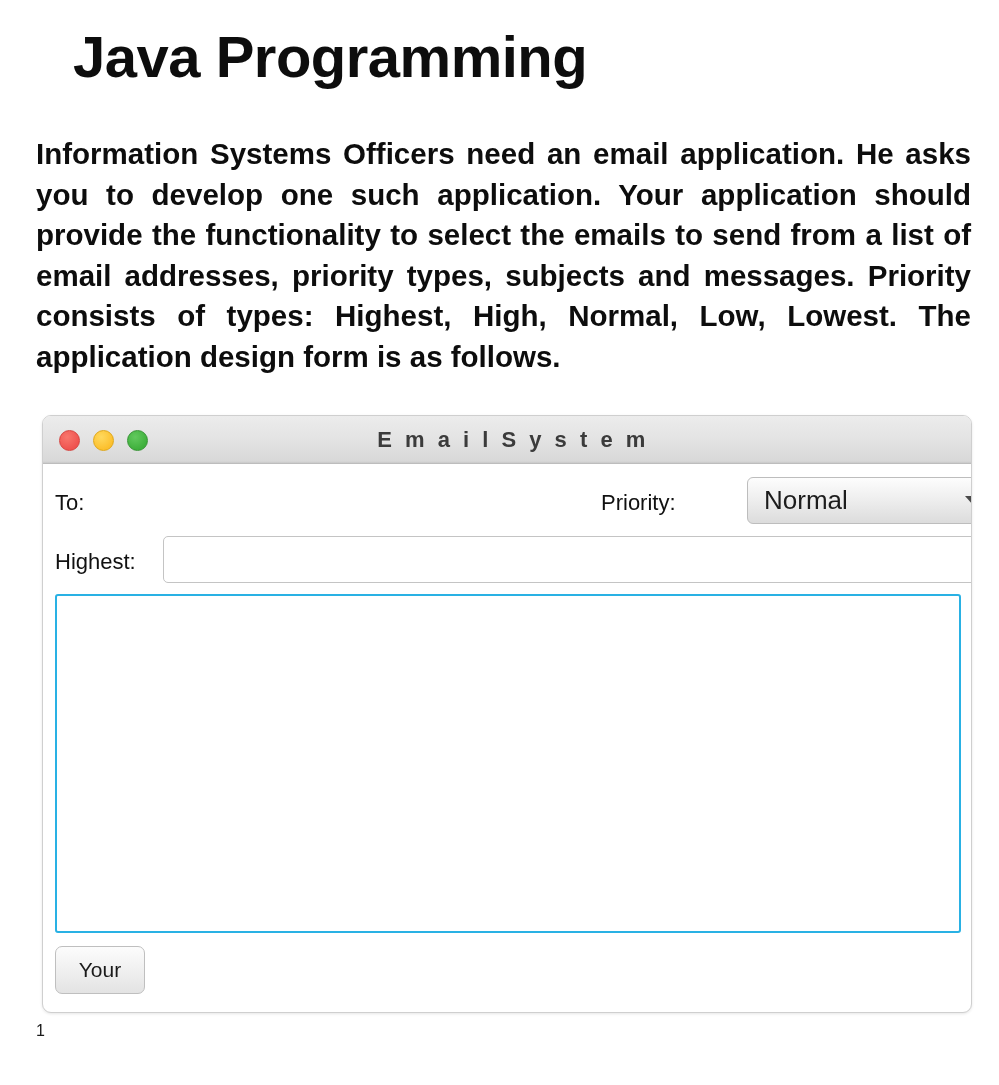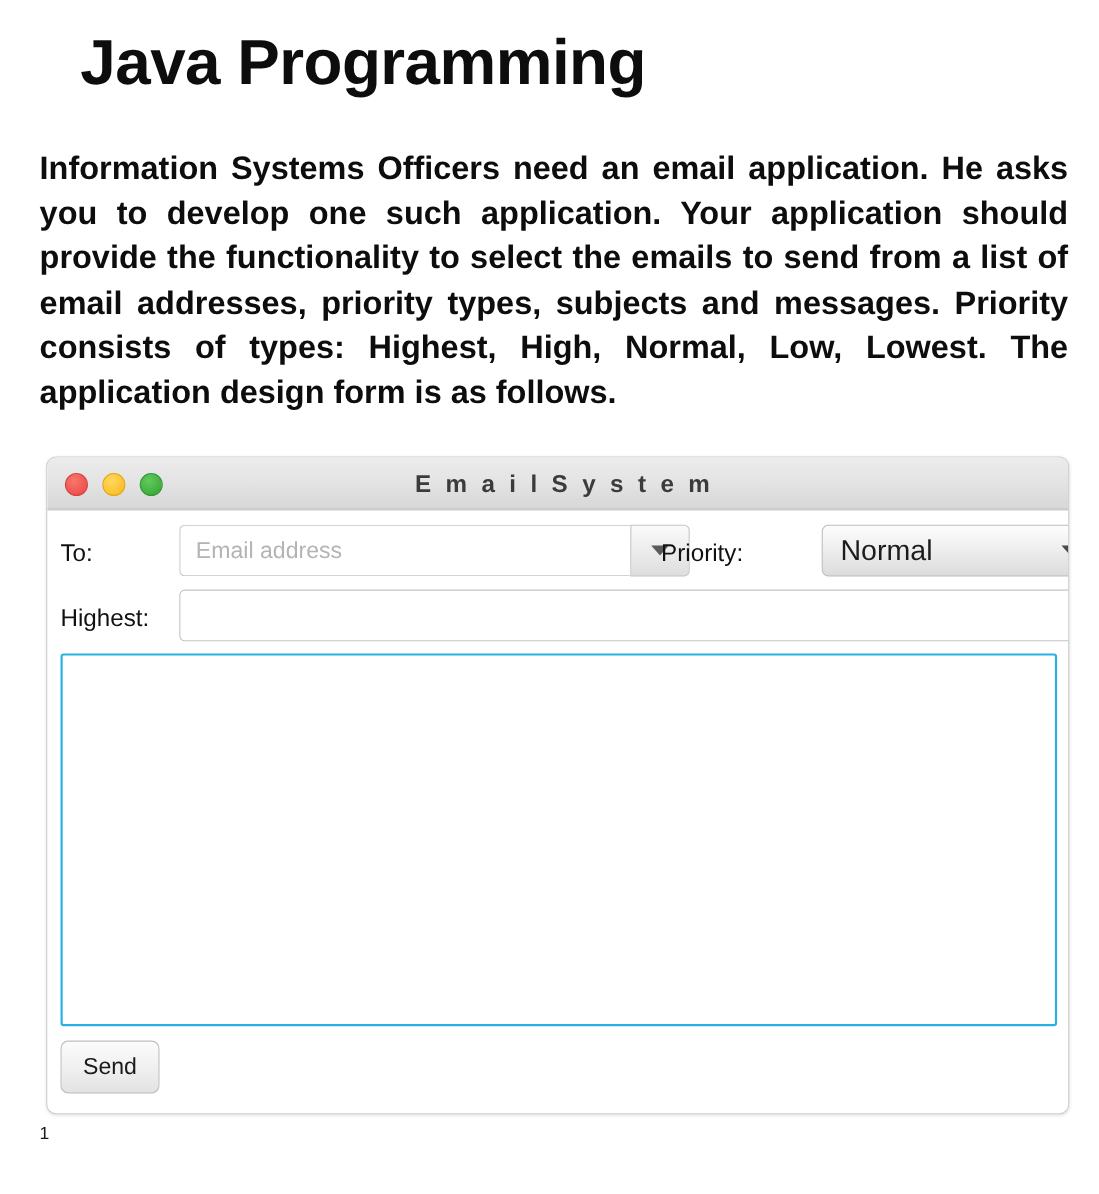--- a/index.html
+++ b/index.html
@@ -250,38 +250,32 @@
       <span class="light min"></span>
       <span class="light max"></span>
     </div>
     <div class="window-title">E m a i l   S y s t e m</div>
   </div>
 
   <div class="window-body">
 
     <div class="field-label label-to">To:</div>
 
-    <div class="combo-editable">
-      <div class="combo-text">Email address</div>
-      <div class="combo-btn">
-        <span class="arrow-down small"></span>
-      </div>
-    </div>
 
     <div class="field-label label-priority">Priority:</div>
 
     <div class="combo-select">
       <span class="sel-value">Normal</span>
       <span class="arrow-down"></span>
     </div>
 
     <div class="field-label label-subject">Highest:</div>
 
     <div class="text-input"></div>
 
     <div class="message-area"></div>
 
-    <div class="send-button">Send</div>
+    <div class="send-button">Your</div>
 
   </div>
 </div>
 
 <div class="page-number">1</div>
 
 </body></html>

